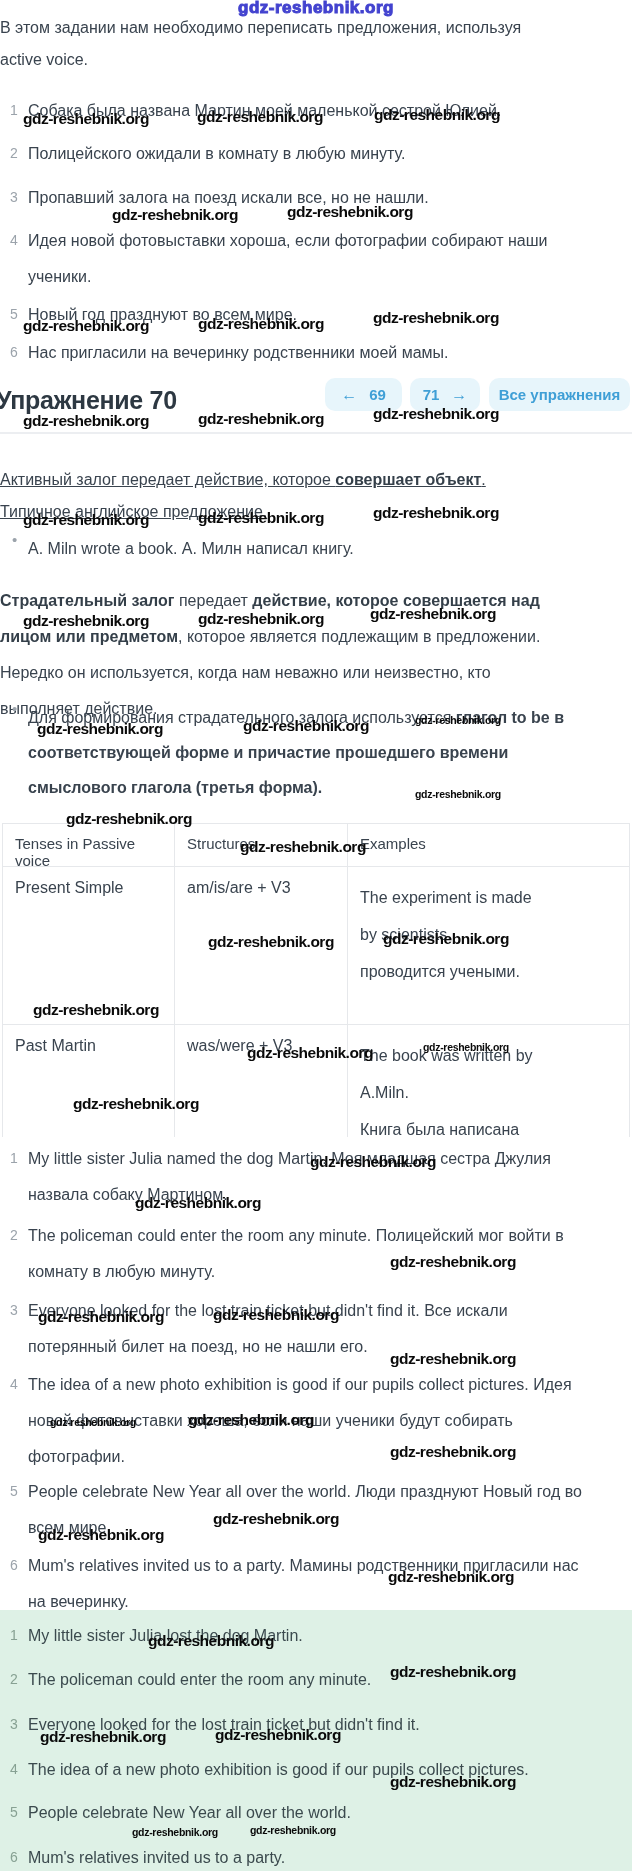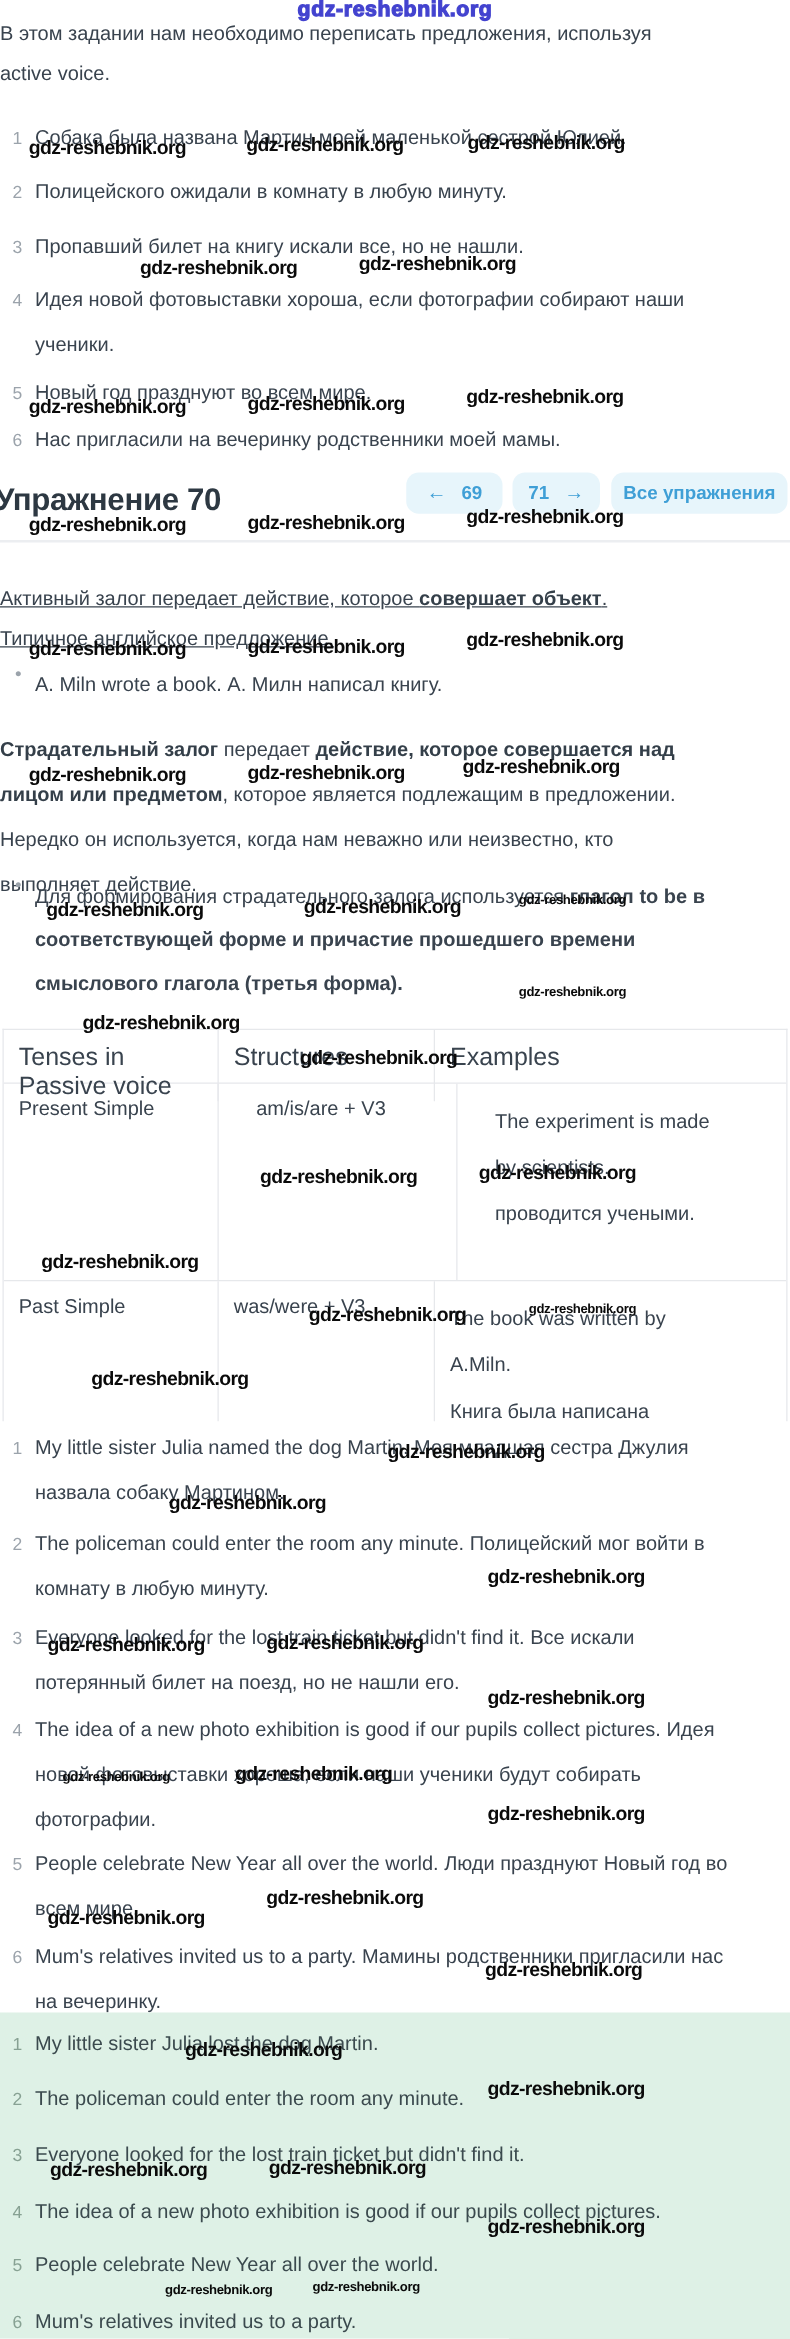--- a/index.html
+++ b/index.html
@@ -49,22 +49,22 @@
 
   #divider{position:absolute;left:0;top:432px;width:632px;height:2px;background:#eceef1;}
 
   
   #ptable{position:absolute;left:2px;top:823px;width:628px;height:314px;border:1px solid #e6e8eb;border-bottom:none;box-sizing:border-box;overflow:hidden;background:#fff;}
   .tr{display:grid;grid-template-columns:172px 173px 1fr;box-sizing:border-box;}
   .tr + .tr{border-top:1px solid #e6e8eb;}
   .td{padding:12px 10px 0 12px;border-right:1px solid #e6e8eb;box-sizing:border-box;font-size:16px;color:#39434e;}
   .td:last-child{border-right:none;}
   .tr.head{height:42px;}
-  .tr.head .td{padding-top:11px;font-size:20px;}
-  .tr.r1{height:158px;gap:18px;}
+  .tr.head .td{padding-top:11px;font-size:15px;}
+  .tr.r1{height:158px;}
   .tr.r2{height:120px;}
   .exline{line-height:37px;white-space:nowrap;}
   .exline b{font-weight:400;}
 
   
   .rows{position:absolute;inset:0;}
   .row{position:absolute;left:0;padding-left:28px;box-sizing:border-box;}
   .row .num{position:absolute;left:10px;top:9px;font-size:14px;color:#9ba3ab;}
   .row .txt{display:block;font-size:16px;line-height:36px;color:#39434e;}
   .task-rows .row{width:588px;}
@@ -88,21 +88,21 @@
       <div class="row" style="top: 93px;">
         <span class="num">1</span>
         <span class="txt">Собака была названа Мартин моей маленькой сестрой Юлией.</span>
       </div>
       <div class="row" style="top: 136px;">
         <span class="num">2</span>
         <span class="txt">Полицейского ожидали в комнату в любую минуту.</span>
       </div>
       <div class="row" style="top: 180px;">
         <span class="num">3</span>
-        <span class="txt">Пропавший билет на книгу искали все, но не нашли.</span>
+        <span class="txt">Пропавший залога на поезд искали все, но не нашли.</span>
       </div>
       <div class="row" style="top: 223px;">
         <span class="num">4</span>
         <span class="txt">Идея новой фотовыставки хороша, если фотографии собирают наши ученики.</span>
       </div>
       <div class="row" style="top: 297px;">
         <span class="num">5</span>
         <span class="txt">Новый год празднуют во всем мире.</span>
       </div>
       <div class="row" style="top: 335px;">
@@ -148,21 +148,21 @@
     <div class="tr r1">
       <div class="td">Present Simple</div>
       <div class="td">am/is/are + V3</div>
       <div class="td">
           <div class="exline"><span>The experiment </span><b>is made</b></div>
           <div class="exline"><span>by scientists.</span></div>
           <div class="exline"><b>проводится</b><span> учеными.</span></div>
         </div>
     </div>
     <div class="tr r2">
-      <div class="td">Past Simple</div>
+      <div class="td">Past Martin</div>
       <div class="td">was/were + V3</div>
       <div class="td">
           <div class="exline"><span>The book </span><b>was written</b><span> by</span></div>
           <div class="exline"><span>A.Miln.</span></div>
           <div class="exline"><span>Книга </span><b>была написана</b></div>
         </div>
     </div>
   </div>
 
   <div class="rows ans-rows">

